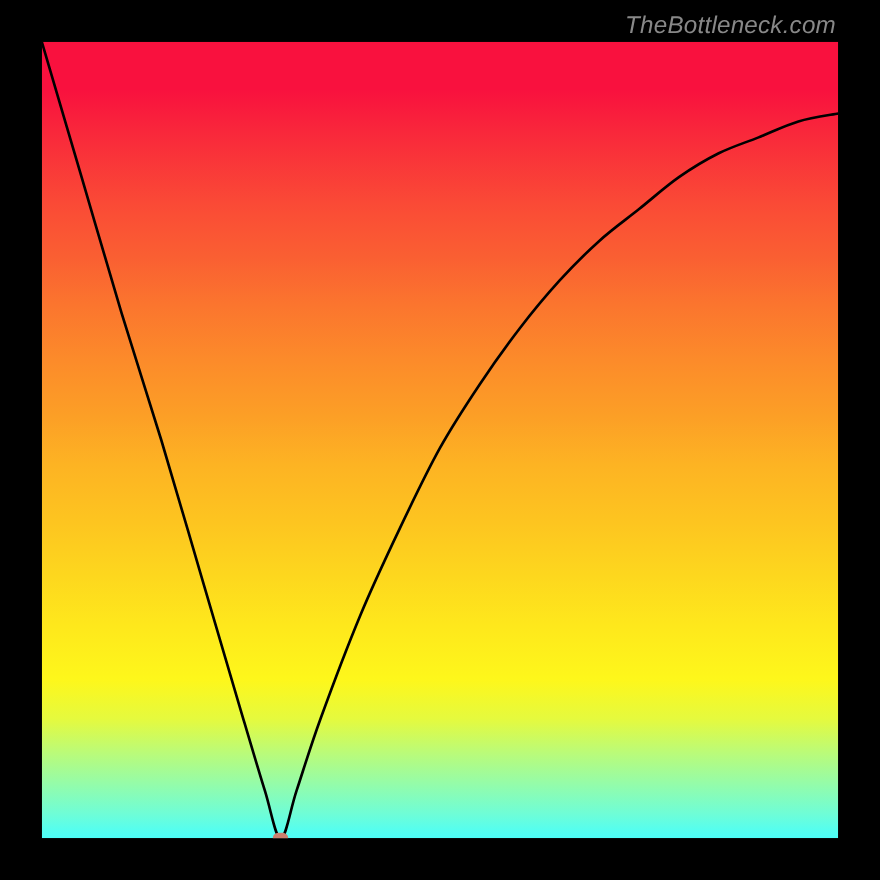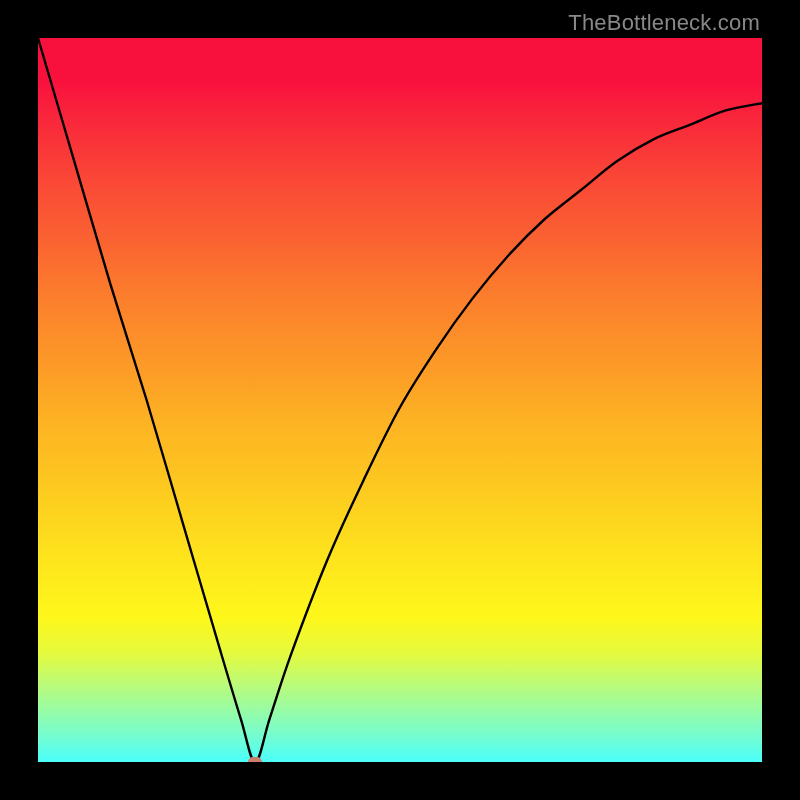--- a/index.html
+++ b/index.html
@@ -55,20 +55,21 @@
     );
   }
   .watermark {
     position: absolute;
     top: 10px;
     right: 40px;
     color: #888;
     font-size: 22px;
     font-weight: 500;
     letter-spacing: 0.2px;
+    font-style: italic;
   }
   svg.curve {
     position: absolute;
     left: 0;
     top: 0;
     width: 724px;
     height: 724px;
     overflow: visible;
   }
   .marker {

